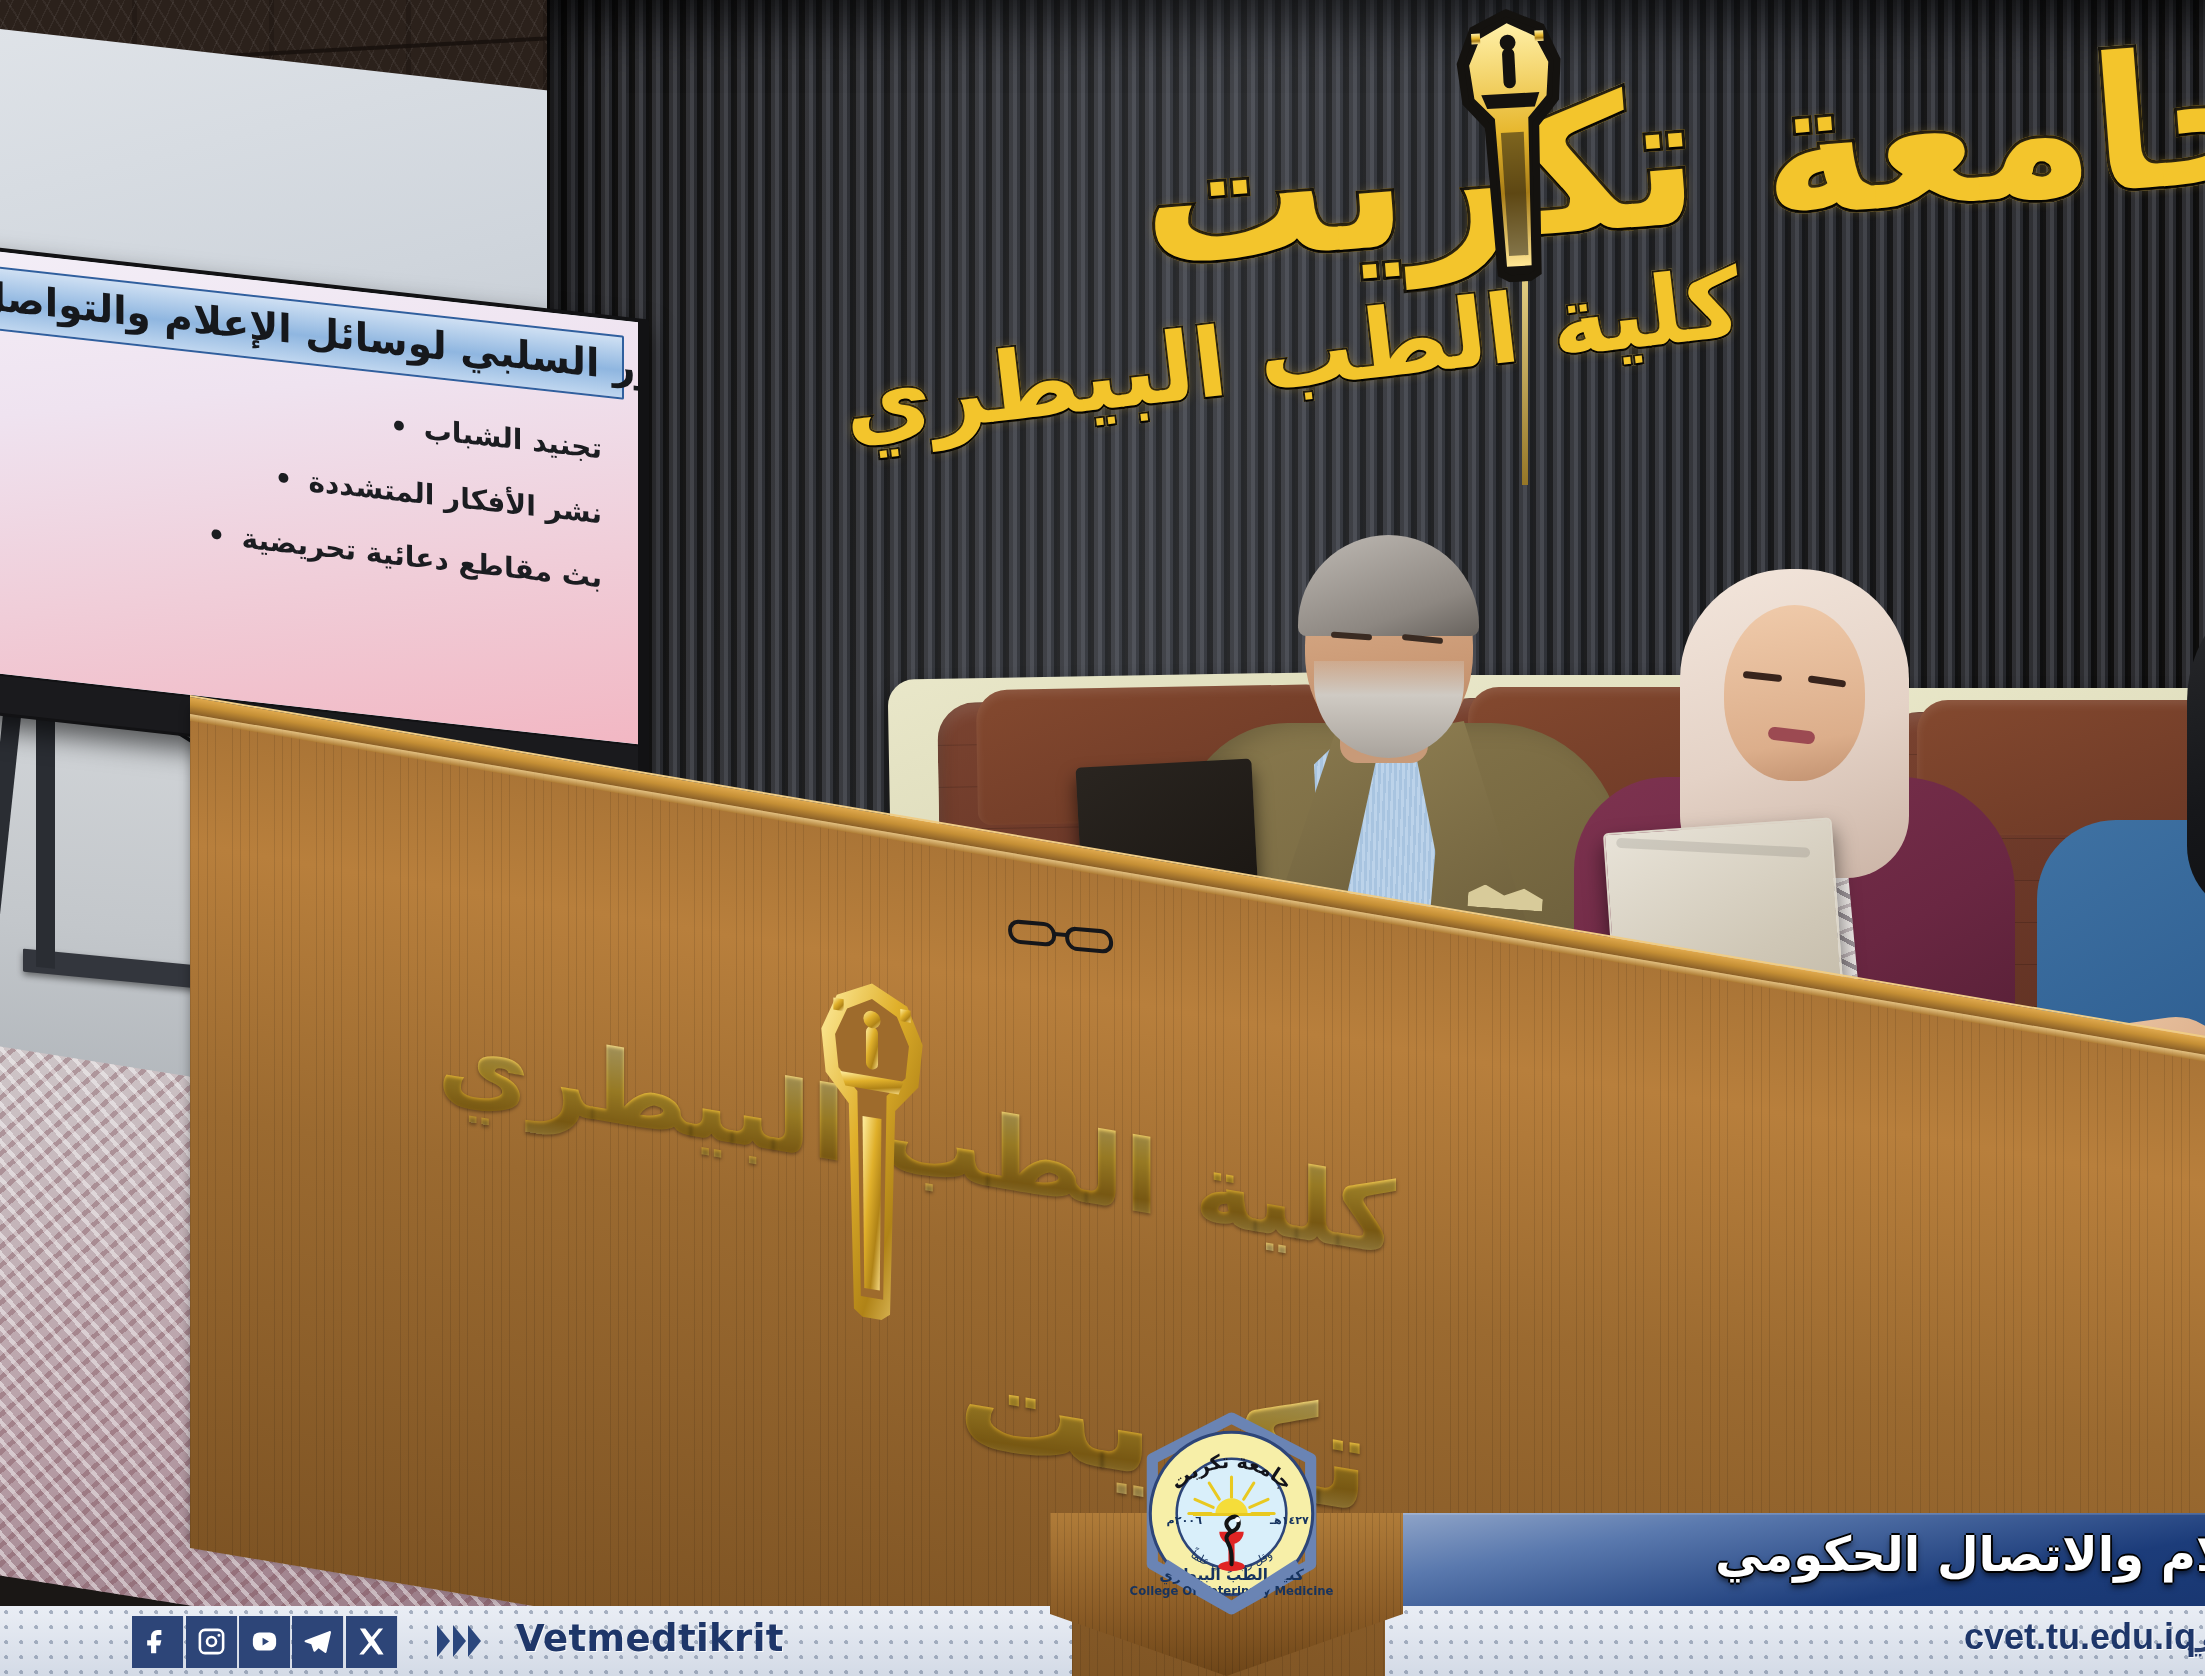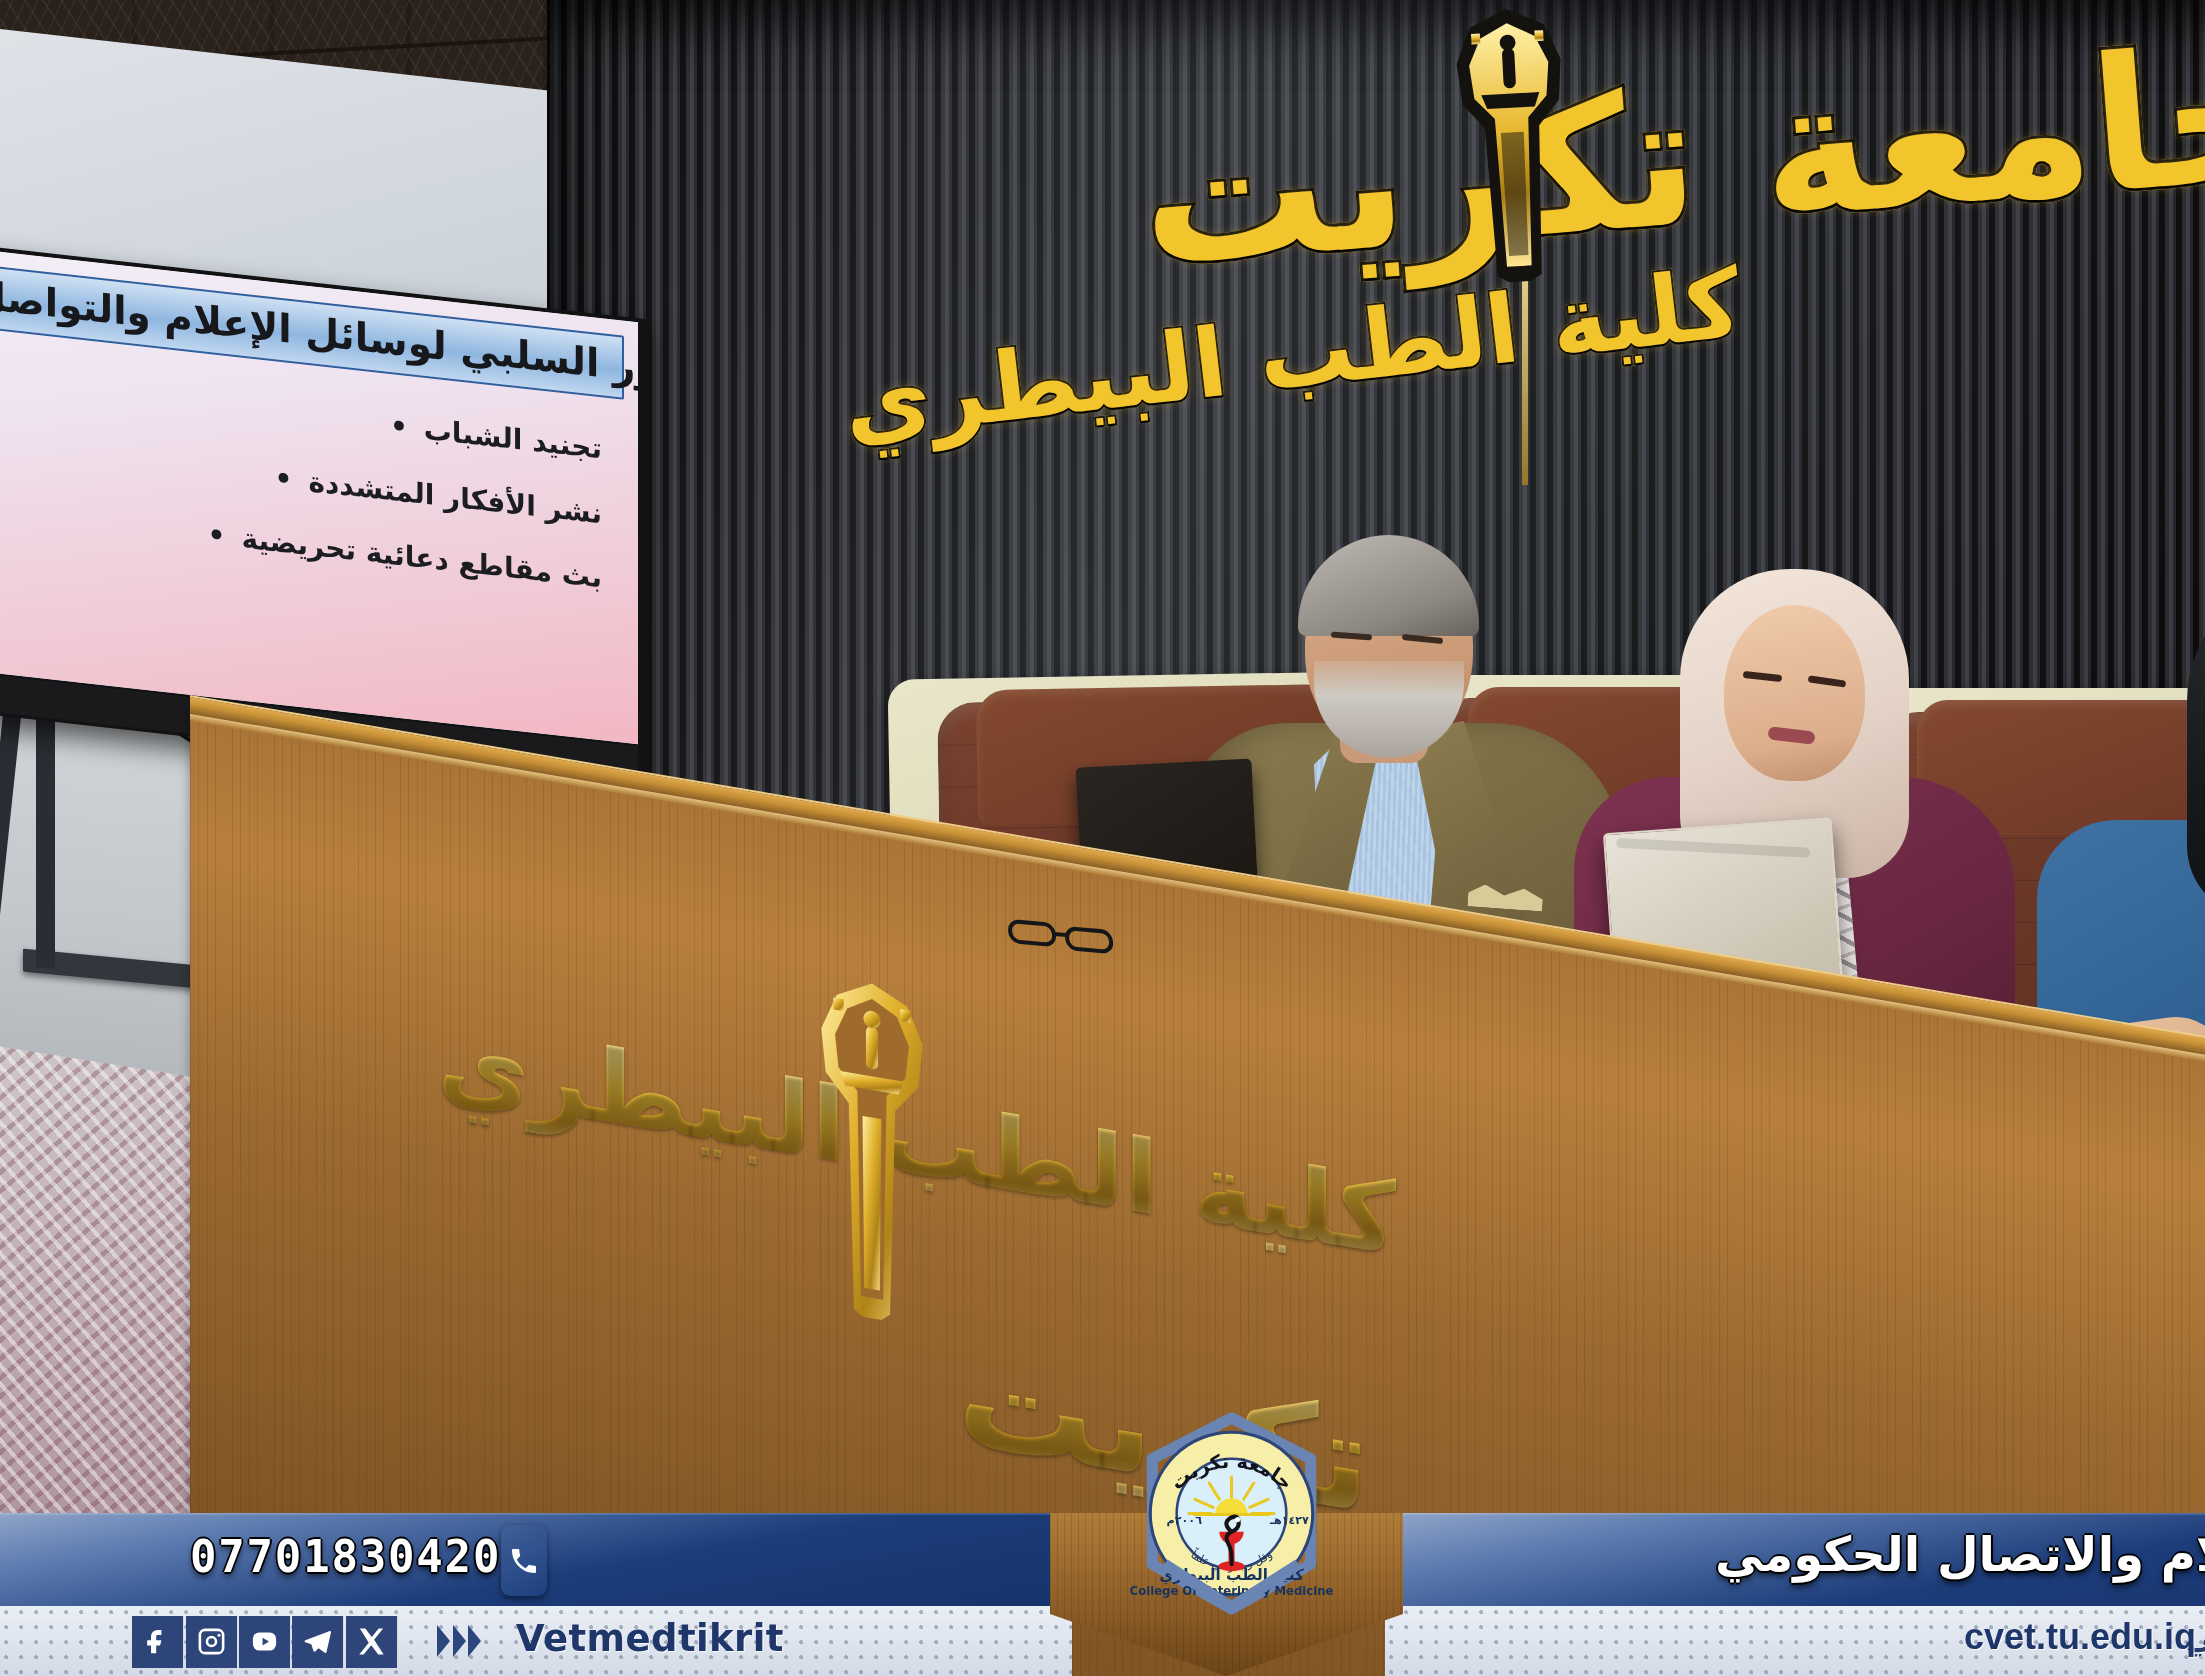--- a/index.html
+++ b/index.html
@@ -508,29 +508,20 @@
 
   <div id="glasses">
     <div style="position:absolute;left:0;top:4.4px;width:48px;height:24px;border:4px solid #15161a;border-radius:11.5px;"></div>
     <div style="position:absolute;left:57px;top:6.2px;width:48px;height:24px;border:4px solid #15161a;border-radius:11.5px;"></div>
     <div style="position:absolute;left:44px;top:13.2px;width:17px;height:4px;background:#15161a;"></div>
   </div>
 
   <div id="footer">
 
     <div class="f-row" id="f-top">
-      <div class="f-blue" id="f-top-left">
-        <div class="phone-chip" id="phone-chip-1">
-          <svg viewBox="0 0 24 24" width="32" height="32" fill="#ffffff">
-            <path d="M6.6 10.8c1.4 2.8 3.8 5.1 6.6 6.6l2.2-2.2c.3-.3.7-.4 1-.2 1.1.4 2.3.6 3.6.6.6 0 1 .4 1 1V20c0 .6-.4 1-1 1C10.6 21 3 13.4 3 4c0-.6.4-1 1-1h3.5c.6 0 1 .4 1 1 0 1.2.2 2.4.6 3.6.1.4 0 .7-.2 1l-2.3 2.2z"></path>
-          </svg>
-        </div>
-
-        <div id="f-phone">07701830420</div>
-      </div>
 
       <div class="f-blue" id="f-top-right">
         <div class="f-ar" id="f-dept">شعبة الاعلام والاتصال الحكومي</div>
       </div>
     </div>
 
     <div class="f-row" id="f-bot">
       <div class="f-light" id="f-bot-left">
         <div class="soc" style="left:132px">
           <svg viewBox="0 0 24 24">

